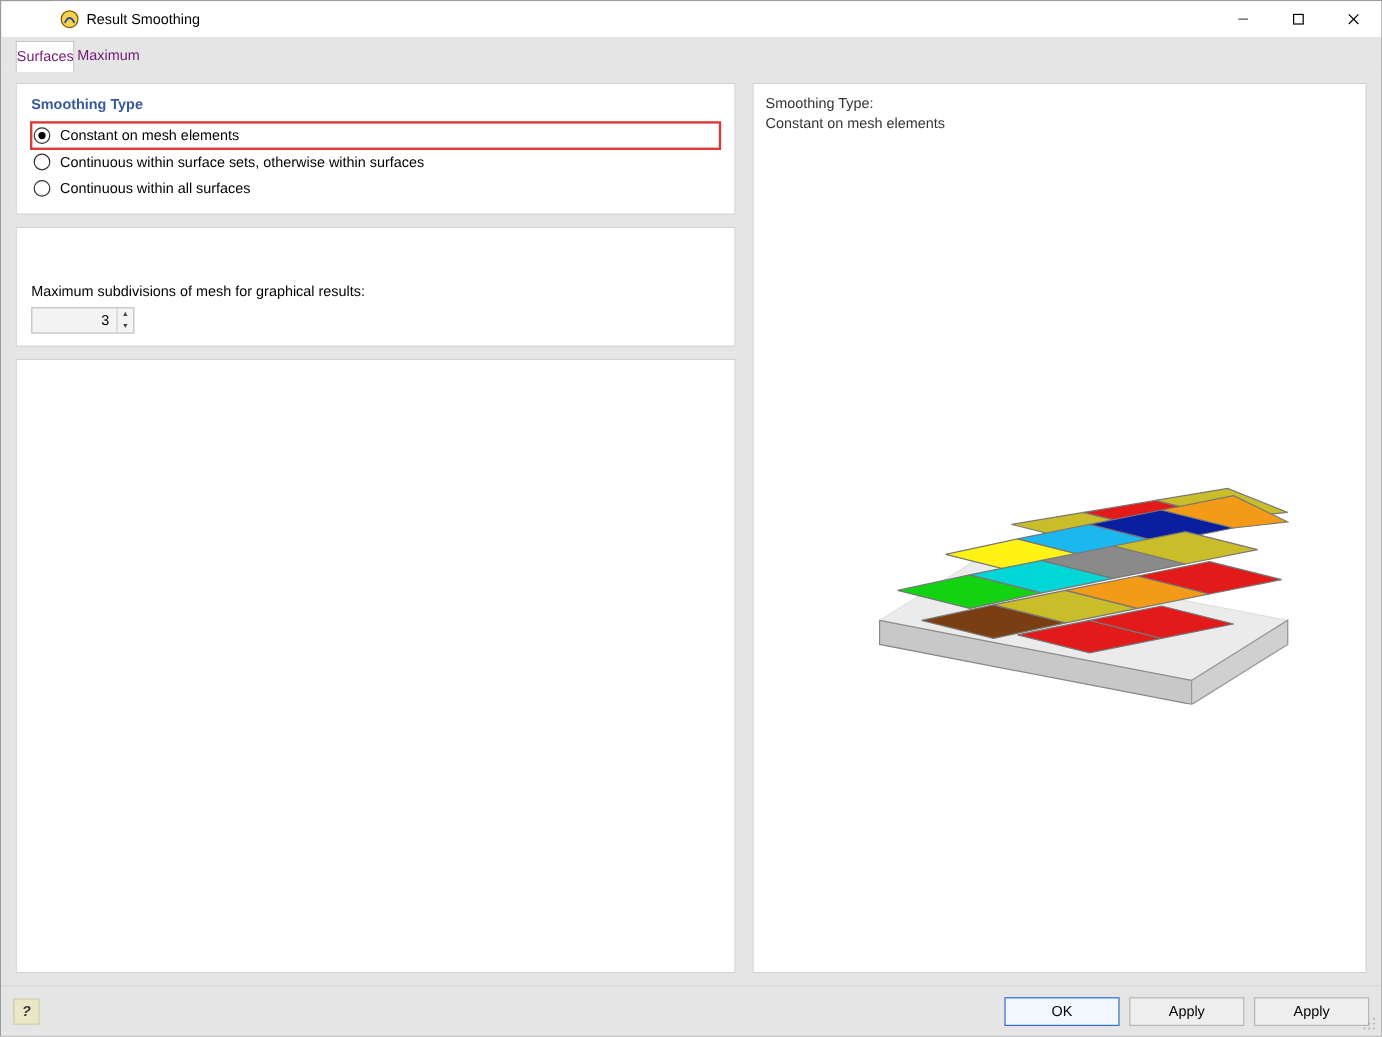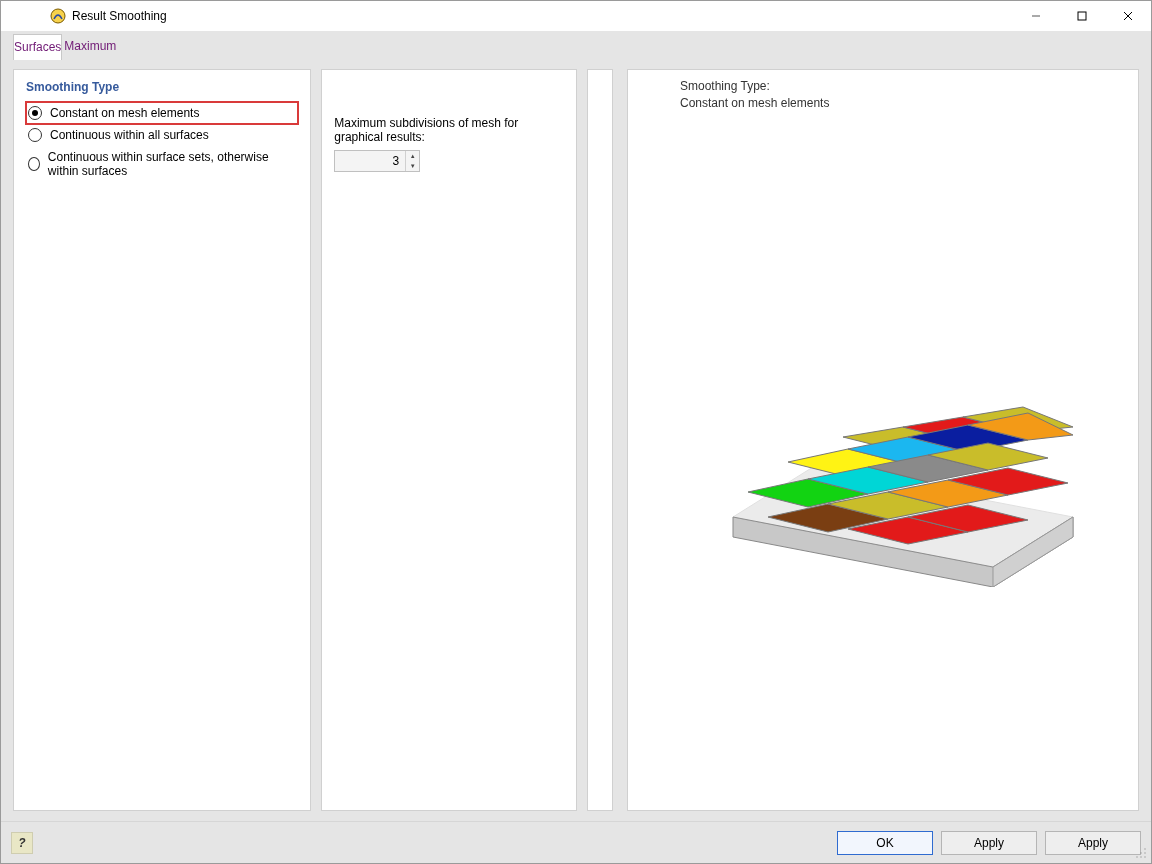--- a/index.html
+++ b/index.html
@@ -69,21 +69,21 @@
   .body {
     flex: 1;
     display: flex;
     gap: 14px;
     padding: 10px 12px;
     background: #e5e5e5;
   }
   .left-col {
     width: 600px;
     display: flex;
-    flex-direction: row;
+    flex-direction: column;
     gap: 10px;
   }
   .panel {
     background: #fff;
     border: 1px solid #d0d0d0;
     padding: 10px 12px;
   }
   .panel.fill {
     flex: 1;
   }
@@ -142,21 +142,21 @@
   }
 
   .right-col {
     flex: 1;
     background: #fff;
     border: 1px solid #d0d0d0;
     padding: 8px 10px;
     display: flex;
     flex-direction: column;
   }
-  .preview-label { color: #333; line-height: 1.4; margin-left: 42px; }
+  .preview-label { color: #333; line-height: 1.4; }
   .preview-canvas {
     flex: 1;
     display: flex;
     align-items: center;
     justify-content: center;
   }
   .preview-canvas svg { width: 420px; height: 260px; }
 
   .footer {
     height: 42px;
@@ -239,25 +239,25 @@
         <div class="panel-title">Smoothing Type</div>
 
         <div class="radio-row highlight">
           <span class="radio checked">
               <span class="dot"></span>
             </span>
           <span>Constant on mesh elements</span>
         </div>
         <div class="radio-row">
           <span class="radio"></span>
-          <span>Continuous within all surfaces</span>
+          <span>Continuous within surface sets, otherwise within surfaces</span>
         </div>
         <div class="radio-row">
           <span class="radio"></span>
-          <span>Continuous within surface sets, otherwise within surfaces</span>
+          <span>Continuous within all surfaces</span>
         </div>
       </div>
 
       <div class="panel">
         <div class="mesh-row">
           <div>Maximum subdivisions of mesh for graphical results:</div>
           <div class="spinner">
             <div class="val">3</div>
             <div class="arrows">
               <div class="arrow">▲</div>

